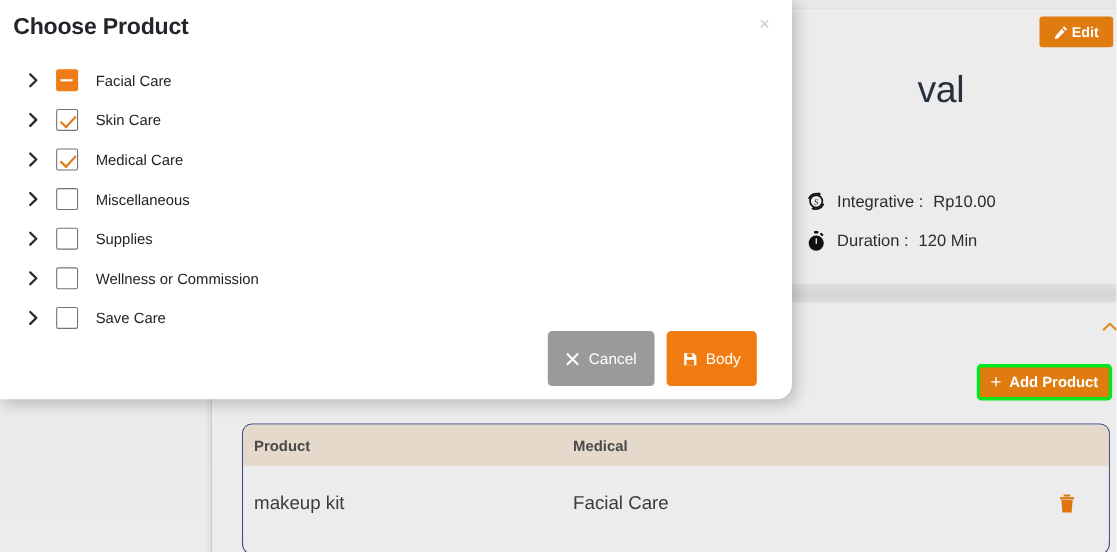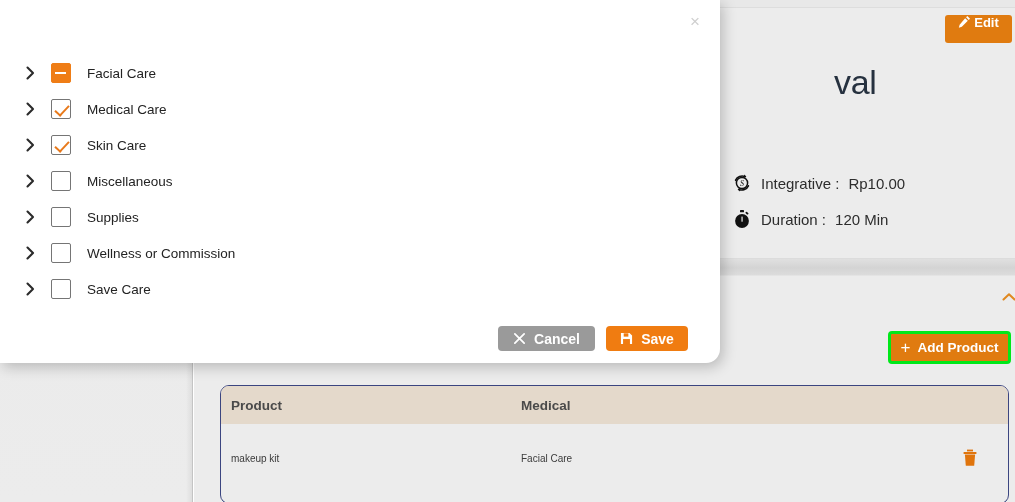--- a/index.html
+++ b/index.html
@@ -67,20 +67,21 @@
     position: absolute;
     left: 945px; top: 15px;
     width: 67px; height: 28px;
     background: #e07b10;
     border: none;
     border-radius: 3px;
     color: #ffffff;
     font-size: 13px;
     font-weight: 700;
     display: flex;
+    align-items: center;
     justify-content: center;
     gap: 3px;
     cursor: pointer;
     font-family: "Liberation Sans", sans-serif;
   }
   .edit-button .pencil {
     display: inline-block;
     width: 13px; height: 13px;
     position: relative;
   }
@@ -183,21 +184,21 @@
     font-family: "Liberation Sans", sans-serif;
   }
   .pt-row {
     display: flex;
     align-items: center;
     height: 68px;
     padding: 0 10px 0 8px;
     background: #ececec;
   }
   .pt-row .td {
-    font-size: 10px;
+    font-size: 17px;
     color: #3b3b3b;
     font-family: "Liberation Sans", sans-serif;
   }
   .col-product  { width: 292px; padding-left: 2px; }
   .col-category { width: 420px; }
   .col-action   { flex: 1; display: flex; justify-content: center; }
   .trash-icon { width: 16px; height: 18px; cursor: pointer; display:block; }
 
   
   .modal {
@@ -294,25 +295,25 @@
   .modal-footer {
     position: absolute;
     left: 0; bottom: 12px;
     width: 706px;
     display: flex;
     justify-content: flex-end;
     gap: 11px;
     padding-right: 18px;
   }
   .btn {
-    height: 25px;
+    height: 50px;
     border: none;
     border-radius: 4px;
     font-size: 14px;
-    font-weight: 700;
+    font-weight: 400;
     color: #ffffff;
     display: inline-flex;
     align-items: center;
     justify-content: center;
     gap: 8px;
     cursor: pointer;
     font-family: "Liberation Sans", sans-serif;
   }
   .btn-cancel { background: #9a9a9a; width: 97px; }
   .btn-save   { background: #f07c11; width: 82px; }
@@ -405,20 +406,21 @@
               <path d="M2.9 5.6h10.2l-0.9 11.2H3.8z" fill="#e0740c"></path>
             </svg>
           </span>
         </div>
       </div>
     </div>
   </div>
 
   <div class="modal">
 
+    <div class="modal-title">Choose Product</div>
 
     <button class="modal-close">×</button>
 
     <div class="tree">
 
       <div class="tree-item">
         <span class="tree-arrow">
           <svg viewBox="0 0 16 16" width="16" height="16" aria-hidden="true">
               <path d="M5.5 2.6L11 8l-5.5 5.4" fill="none" stroke="#2b2b2b" stroke-width="2.1" stroke-linecap="round" stroke-linejoin="round"></path>
             </svg>
@@ -427,31 +429,31 @@
         <span class="tree-label">Facial Care</span>
       </div>
 
       <div class="tree-item">
         <span class="tree-arrow">
           <svg viewBox="0 0 16 16" width="16" height="16" aria-hidden="true">
               <path d="M5.5 2.6L11 8l-5.5 5.4" fill="none" stroke="#2b2b2b" stroke-width="2.1" stroke-linecap="round" stroke-linejoin="round"></path>
             </svg>
         </span>
         <span class="cb checked"></span>
+        <span class="tree-label">Skin Care</span>
+      </div>
+
+      <div class="tree-item">
+        <span class="tree-arrow">
+          <svg viewBox="0 0 16 16" width="16" height="16" aria-hidden="true">
+              <path d="M5.5 2.6L11 8l-5.5 5.4" fill="none" stroke="#2b2b2b" stroke-width="2.1" stroke-linecap="round" stroke-linejoin="round"></path>
+            </svg>
+        </span>
+        <span class="cb checked"></span>
         <span class="tree-label">Medical Care</span>
-      </div>
-
-      <div class="tree-item">
-        <span class="tree-arrow">
-          <svg viewBox="0 0 16 16" width="16" height="16" aria-hidden="true">
-              <path d="M5.5 2.6L11 8l-5.5 5.4" fill="none" stroke="#2b2b2b" stroke-width="2.1" stroke-linecap="round" stroke-linejoin="round"></path>
-            </svg>
-        </span>
-        <span class="cb checked"></span>
-        <span class="tree-label">Skin Care</span>
       </div>
 
       <div class="tree-item">
         <span class="tree-arrow">
           <svg viewBox="0 0 16 16" width="16" height="16" aria-hidden="true">
               <path d="M5.5 2.6L11 8l-5.5 5.4" fill="none" stroke="#2b2b2b" stroke-width="2.1" stroke-linecap="round" stroke-linejoin="round"></path>
             </svg>
         </span>
         <span class="cb"></span>
         <span class="tree-label">Miscellaneous</span>
@@ -500,19 +502,19 @@
       </button>
 
       <button class="btn btn-save">
         <span>
           <svg viewBox="0 0 14 14" width="13" height="13" aria-hidden="true">
             <path d="M1 1h9.2L13 3.8V13H1z" fill="#ffffff"></path>
             <rect x="4" y="1.4" width="5" height="3.6" fill="#f07c11"></rect>
             <rect x="3.3" y="7.6" width="7.4" height="5.4" fill="#f07c11"></rect>
           </svg>
         </span>
-        <span>Save</span>
+        <span>Body</span>
       </button>
     </div>
 
   </div>
 
 </div>
 
 </body></html>

